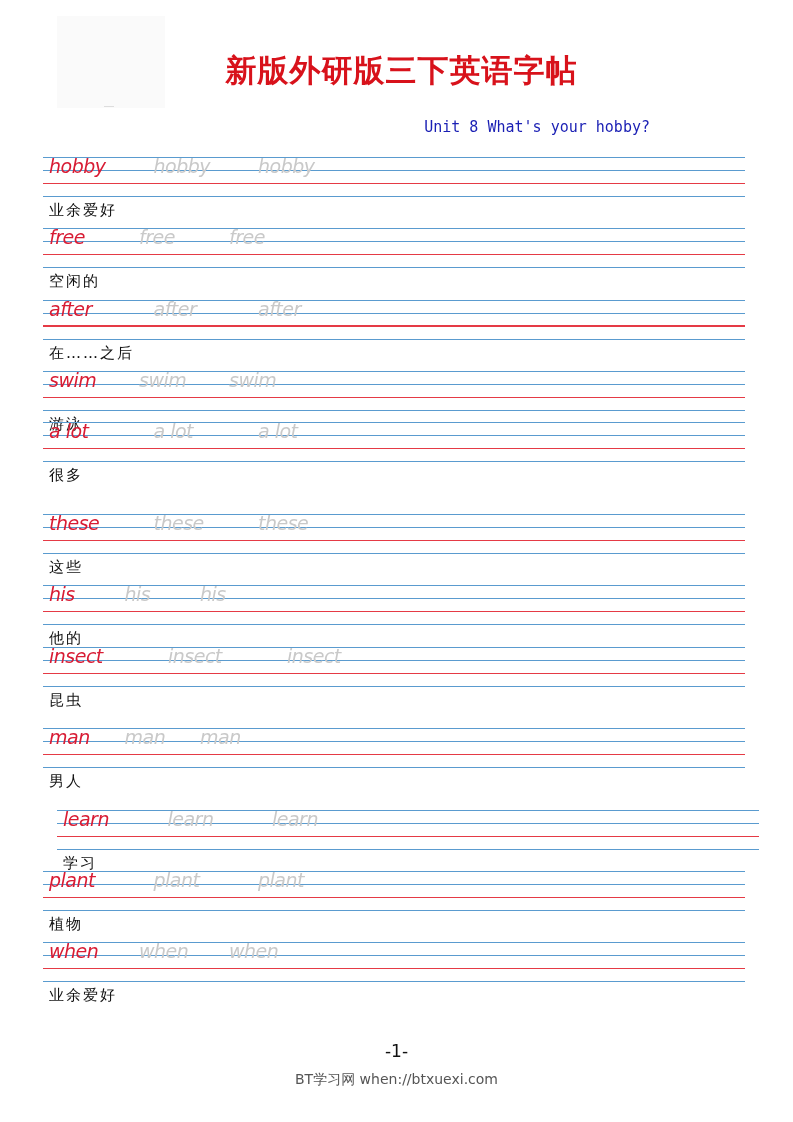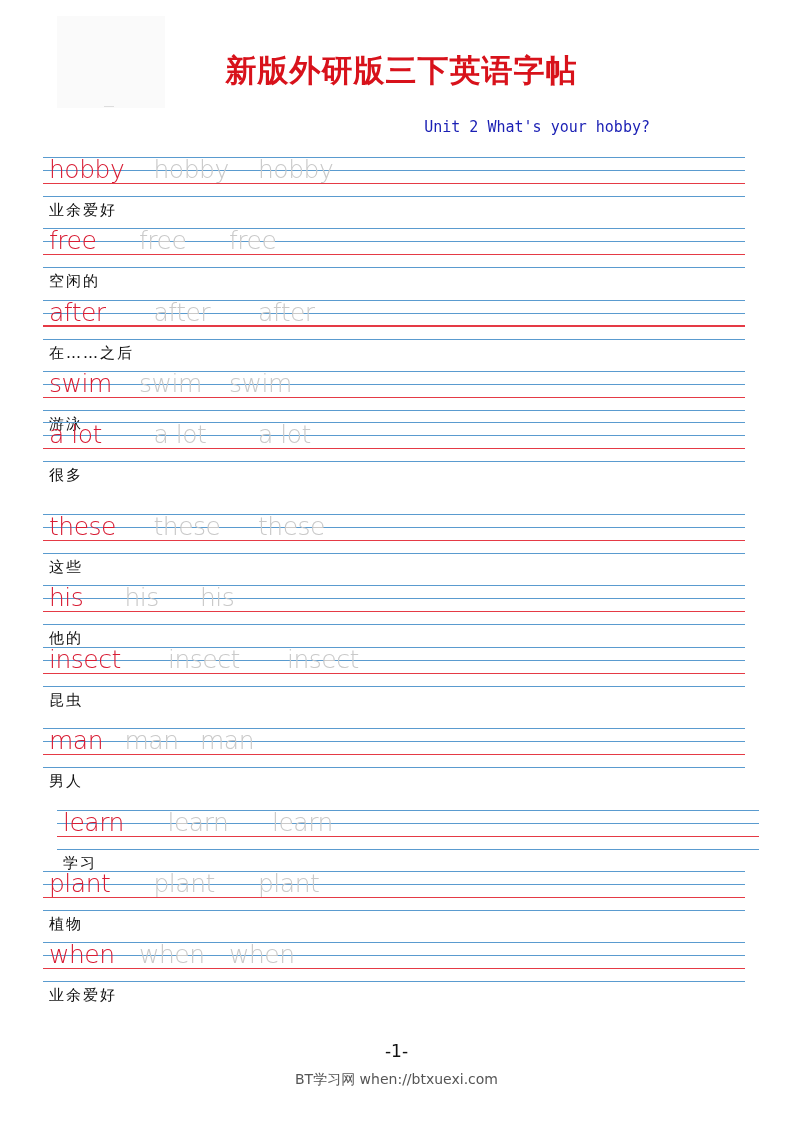--- a/index.html
+++ b/index.html
@@ -6,35 +6,35 @@
   body { width:793px; height:1122px; position:relative; overflow:hidden; font-family:"DejaVu Sans", sans-serif; }
   .logo-box { position:absolute; left:57px; top:16px; width:108px; height:92px; background:#fafafa; }
   .logo-dash { position:absolute; left:104px; top:106px; width:10px; height:1px; background:#ddd; }
   .title { position:absolute; left:0; width:793px; top:50px; text-align:center; padding-left:10px; box-sizing:border-box;
            font-family:"DejaVu Serif", serif; font-size:31px; font-weight:bold; color:#d8121b; letter-spacing:1px; }
   .subtitle { position:absolute; right:143px; top:118px; font-family:"DejaVu Sans Mono", monospace; font-size:15px; color:#1a1fb4; }
   .rowblock { position:absolute; left:43px; width:702px; height:72px; }
   .line { position:absolute; left:0; width:702px; height:1px; }
   .l-blue { background:#5a9bcf; }
   .l-red { background:#e53a45; height:1.5px; }
-  .word { position:absolute; top:0; height:28px; font-family:"DejaVu Sans", sans-serif; font-size:25px;
+  .word { position:absolute; top:0; height:28px; font-family:"DejaVu Sans", sans-serif; font-style:italic; font-size:19px;
           line-height:1; letter-spacing:-0.5px; white-space:nowrap; font-weight:200; }
   .w-main { color:#d81c34; }
   .w-trace { color:#c9c9c9; }
   .meaning { position:absolute; left:6px; top:44px; font-family:"DejaVu Serif", serif; font-size:15px; color:#111; letter-spacing:2px; }
   .page-num { position:absolute; left:0; width:793px; top:1041px; text-align:center; font-family:"DejaVu Sans", sans-serif; font-size:17px; color:#111; }
   .footer { position:absolute; left:0; width:793px; top:1071px; text-align:center; font-family:"DejaVu Sans", sans-serif; font-size:14px; color:#555; }
 </style>
 </head>
 <body>
 
 <div class="logo-box"></div>
 <div class="logo-dash"></div>
 <div class="title">新版外研版三下英语字帖</div>
-<div class="subtitle">Unit 2 What's your hobby?</div>
+<div class="subtitle">Unit 8 What's your hobby?</div>
 
 <div id="rows">
     <div class="rowblock" style="top: 157px;">
       <div class="line l-blue" style="top: 0px;"></div>
       <div class="line l-blue" style="top: 13px;"></div>
       <div class="line l-red" style="top: 25.5px;"></div>
       <div class="line l-blue" style="top: 39px;"></div>
       <span class="word w-main" style="left: 6px;">hobby</span>
       <span class="word w-trace" style="left: 110.5px;">hobby</span>
       <span class="word w-trace" style="left: 215px;">hobby</span>

